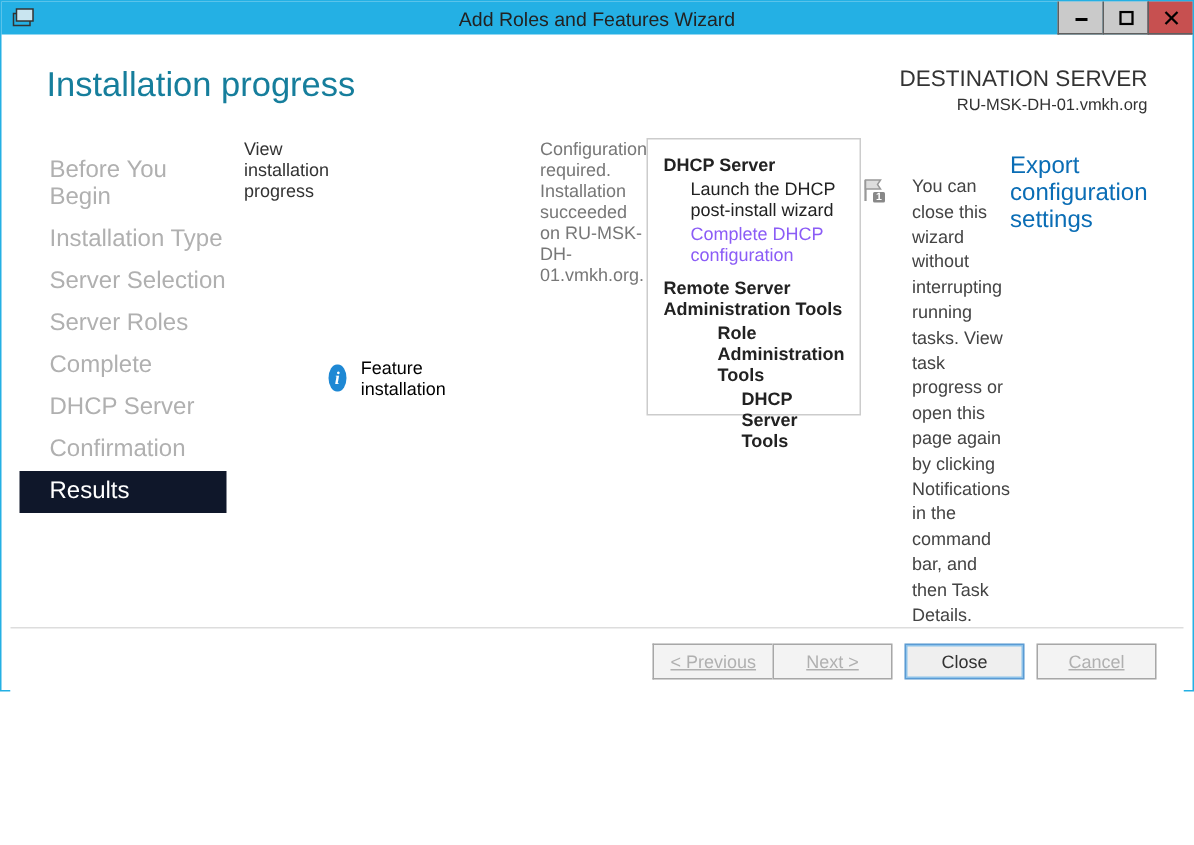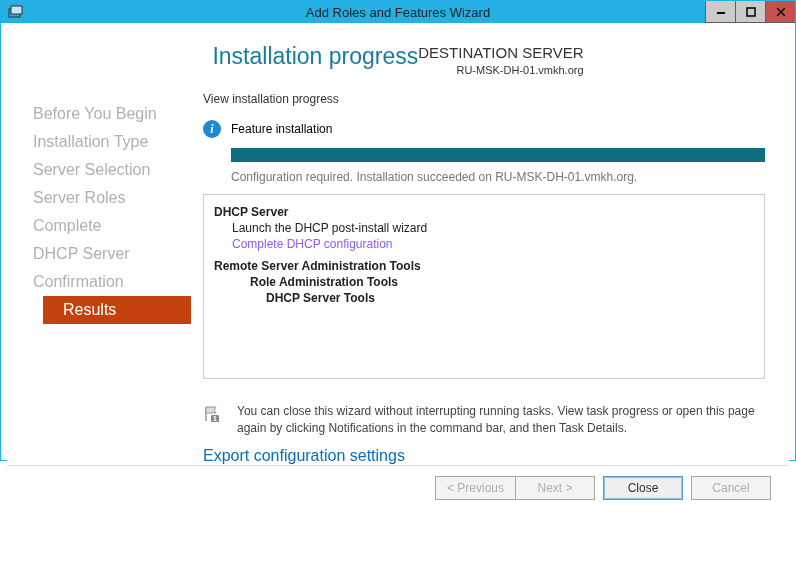--- a/index.html
+++ b/index.html
@@ -73,21 +73,21 @@
     .inner {
       flex: 1;
       background: #fff;
       margin: 6px;
       display: flex;
       flex-direction: column;
     }
     .header {
       padding: 14px 24px 6px 24px;
       display: flex;
-      justify-content: center;
+      justify-content: space-between;
       align-items: flex-start;
     }
     .page-title {
       color: #167e9c;
       font-size: 23px;
       font-weight: 300;
     }
     .dest {
       text-align: right;
       font-size: 11px;
@@ -105,29 +105,28 @@
       width: 178px;
       padding-top: 12px;
     }
     .sidebar-item {
       padding: 5px 0 5px 20px;
       color: #b0b0b0;
       font-size: 16px;
       cursor: default;
     }
     .sidebar-item.active {
-      background: #c2410c;
+      background: #0f172a;
       color: #fff;
-      margin-left: 30px;
     }
     .main {
       flex: 1;
       padding: 4px 16px 0 12px;
       display: flex;
-      flex-direction: column;
+      flex-direction: row;
     }
     .subheading {
       font-size: 12px;
       color: #333;
       margin-bottom: 14px;
     }
     .feature-row {
       display: flex;
       align-items: center;
       gap: 10px;
@@ -214,20 +213,21 @@
       background: #efefef;
       border: 1px solid #a7a7a7;
       color: #333;
       display: flex;
       align-items: center;
       justify-content: center;
     }
     .btn.disabled {
       color: #b0b0b0;
       background: #f3f3f3;
+      text-decoration: underline;
     }
     .btn.default {
       border: 1px solid #5a9bd4;
       box-shadow: inset 0 0 0 1px #8ec3ea;
     }
     .btn-pair {
       display: flex;
     }
     .btn-pair .btn:first-child { border-right: none; }
   </style>

